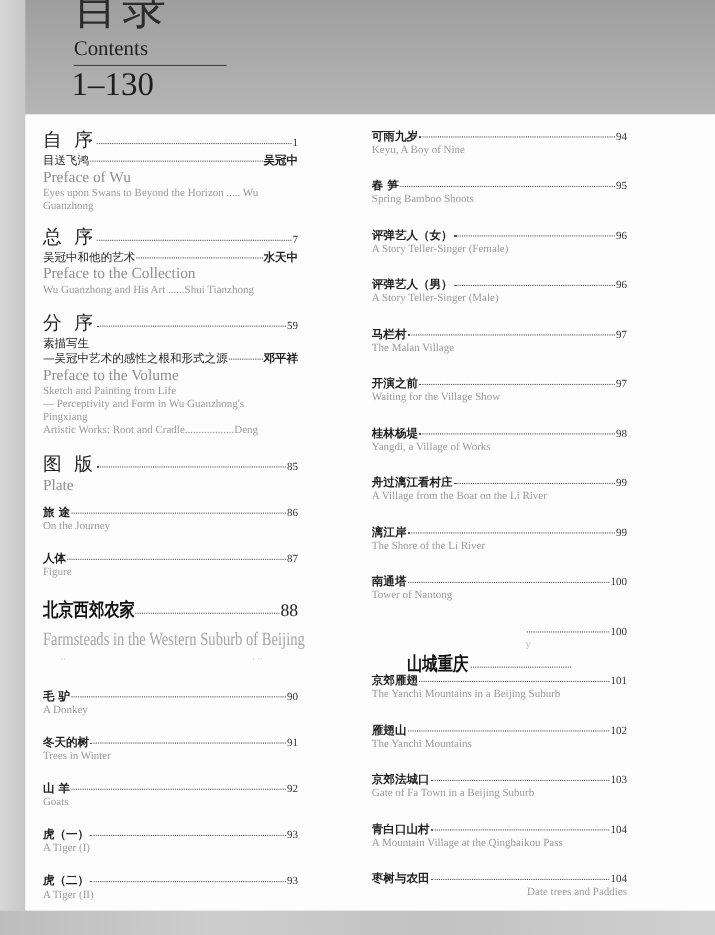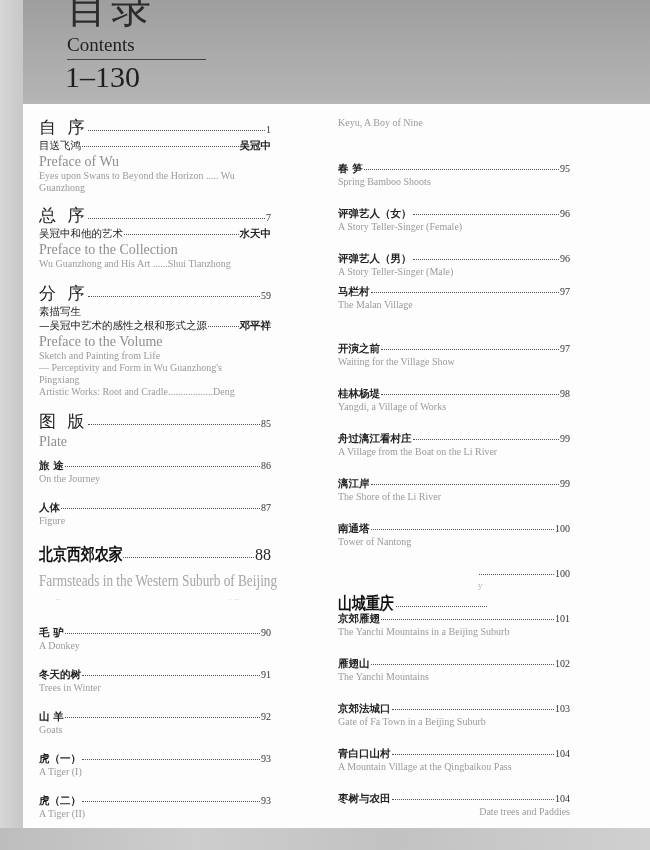--- a/index.html
+++ b/index.html
@@ -224,20 +224,25 @@
         <span class="label">虎（二）</span>
         <span class="dots"></span>
         <span class="page">93</span>
       </div>
       <div class="en">A Tiger (II)</div>
     </div>
   </div>
 
   <div class="col col-right">
     <div class="abs" style="top:13px;">
+      <div class="row entry">
+        <span class="label">可雨九岁</span>
+        <span class="dots"></span>
+        <span class="page">94</span>
+      </div>
       <div class="en">Keyu, A Boy of Nine</div>
     </div>
     <div class="abs" style="top:58px;">
       <div class="row entry">
         <span class="label">春 笋</span>
         <span class="dots"></span>
         <span class="page">95</span>
       </div>
       <div class="en">Spring Bamboo Shoots</div>
     </div>
@@ -250,21 +255,21 @@
       <div class="en">A Story Teller-Singer (Female)</div>
     </div>
     <div class="abs" style="top:148px;">
       <div class="row entry">
         <span class="label">评弹艺人（男）</span>
         <span class="dots"></span>
         <span class="page">96</span>
       </div>
       <div class="en">A Story Teller-Singer (Male)</div>
     </div>
-    <div class="abs" style="top:181px;">
+    <div class="abs" style="top:193px;">
       <div class="row entry">
         <span class="label">马栏村</span>
         <span class="dots"></span>
         <span class="page">97</span>
       </div>
       <div class="en">The Malan Village</div>
     </div>
     <div class="abs" style="top:238px;">
       <div class="row entry">
         <span class="label">开演之前</span>
@@ -307,21 +312,21 @@
     </div>
 
     <div class="abs" style="top:463px;">
       <div class="row entry" style="padding-left:140px;">
         <span class="dots"></span>
         <span class="page">100</span>
       </div>
       <span class="stray" style="left:140px; top:14px;">y</span>
     </div>
 
-    <div class="abs" style="top:488px;">
+    <div class="abs" style="top:488px;margin-left:32px;">
       <div class="row cond-title" style="width:150px;">
         <span class="label">山城重庆</span>
         <span class="dots" style="margin-left:-10px;"></span>
       </div>
     </div>
 
     <div class="abs" style="top:508px;">
       <div class="row entry">
         <span class="label">京郊雁翅</span>
         <span class="dots"></span>

